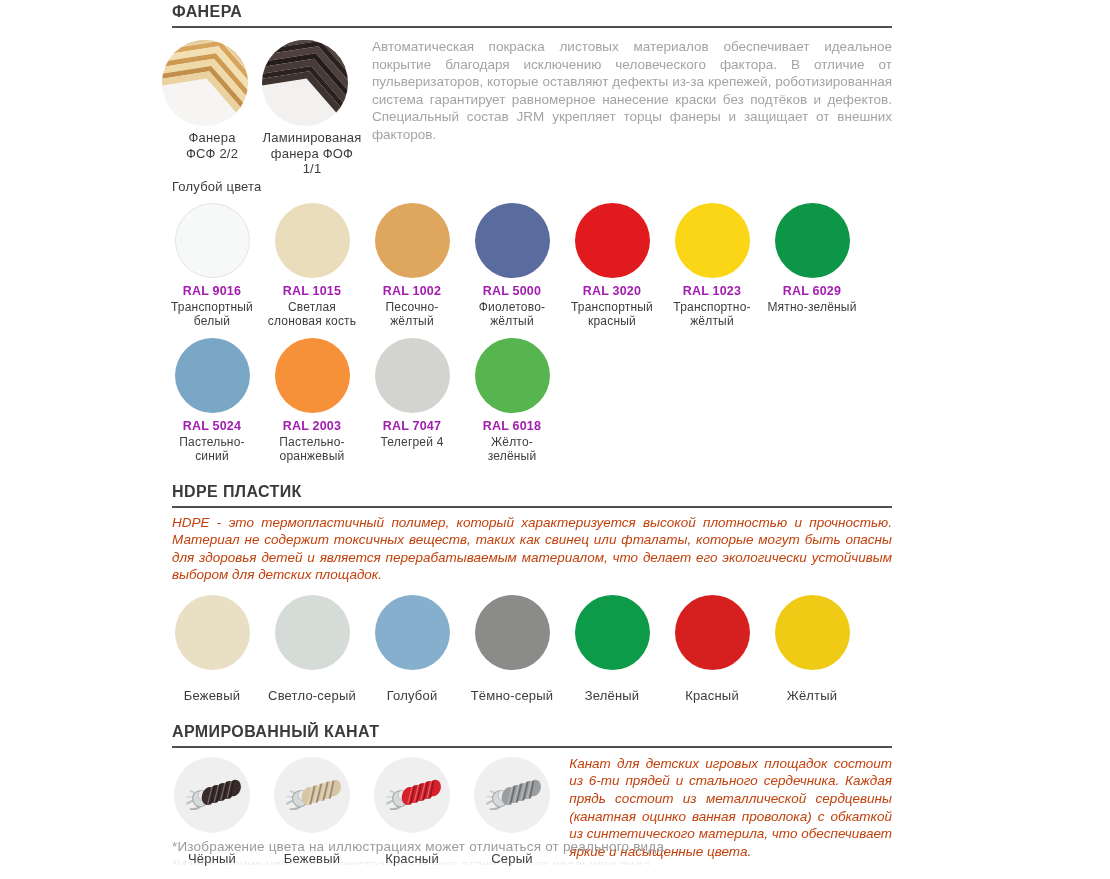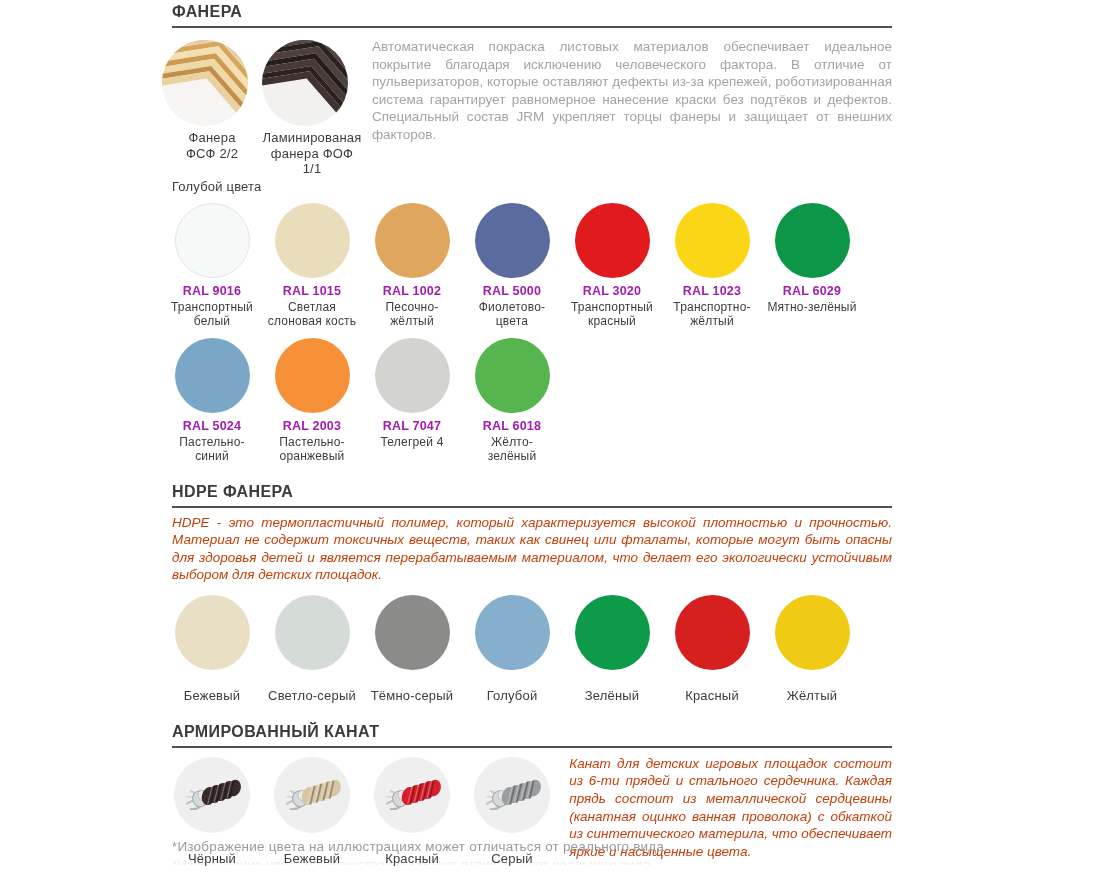--- a/index.html
+++ b/index.html
@@ -146,21 +146,21 @@
         <div class="cell">
           <div class="dot" style="background-color: rgb(223, 167, 93);"></div>
           <div class="code">RAL 1002</div>
           <div class="cname">Песочно-
 жёлтый</div>
         </div>
         <div class="cell">
           <div class="dot" style="background-color: rgb(90, 107, 157);"></div>
           <div class="code">RAL 5000</div>
           <div class="cname">Фиолетово-
-цвета</div>
+жёлтый</div>
         </div>
         <div class="cell">
           <div class="dot" style="background-color: rgb(224, 26, 29);"></div>
           <div class="code">RAL 3020</div>
           <div class="cname">Транспортный
 красный</div>
         </div>
         <div class="cell">
           <div class="dot" style="background-color: rgb(251, 214, 23);"></div>
           <div class="code">RAL 1023</div>
@@ -196,40 +196,40 @@
         <div class="cell">
           <div class="dot" style="background-color: rgb(86, 181, 79);"></div>
           <div class="code">RAL 6018</div>
           <div class="cname">Жёлто-
 зелёный</div>
         </div>
       </div>
     </div>
 
     <div style="margin-top:19px;">
-      <h2 class="sec-title">HDPE ФАНЕРА</h2>
+      <h2 class="sec-title">HDPE ПЛАСТИК</h2>
       <div class="rule"></div>
       <div class="para dark" style="margin-top:6px;">HDPE - это термопластичный полимер, который характеризуется высокой плотностью и прочностью. Материал не содержит токсичных веществ, таких как свинец или фталаты, которые могут быть опасны для здоровья детей и является перерабатываемым материалом, что делает его экологически устойчивым выбором для детских площадок.</div>
 
       <div class="row" style="margin-top:11px;">
         <div class="cell">
           <div class="dot" style="background-color: rgb(233, 223, 196);"></div>
           <div class="single-label">Бежевый</div>
         </div>
         <div class="cell">
           <div class="dot" style="background-color: rgb(213, 219, 215);"></div>
           <div class="single-label">Светло-серый</div>
         </div>
         <div class="cell">
+          <div class="dot" style="background-color: rgb(133, 175, 204);"></div>
+          <div class="single-label">Голубой</div>
+        </div>
+        <div class="cell">
           <div class="dot" style="background-color: rgb(139, 139, 137);"></div>
           <div class="single-label">Тёмно-серый</div>
-        </div>
-        <div class="cell">
-          <div class="dot" style="background-color: rgb(133, 175, 204);"></div>
-          <div class="single-label">Голубой</div>
         </div>
         <div class="cell">
           <div class="dot" style="background-color: rgb(13, 155, 73);"></div>
           <div class="single-label">Зелёный</div>
         </div>
         <div class="cell">
           <div class="dot" style="background-color: rgb(214, 32, 31);"></div>
           <div class="single-label">Красный</div>
         </div>
         <div class="cell">

